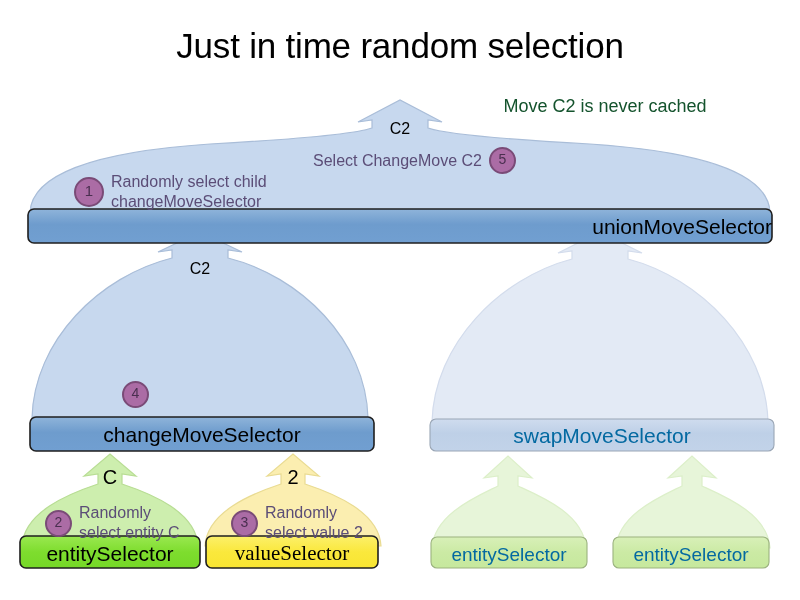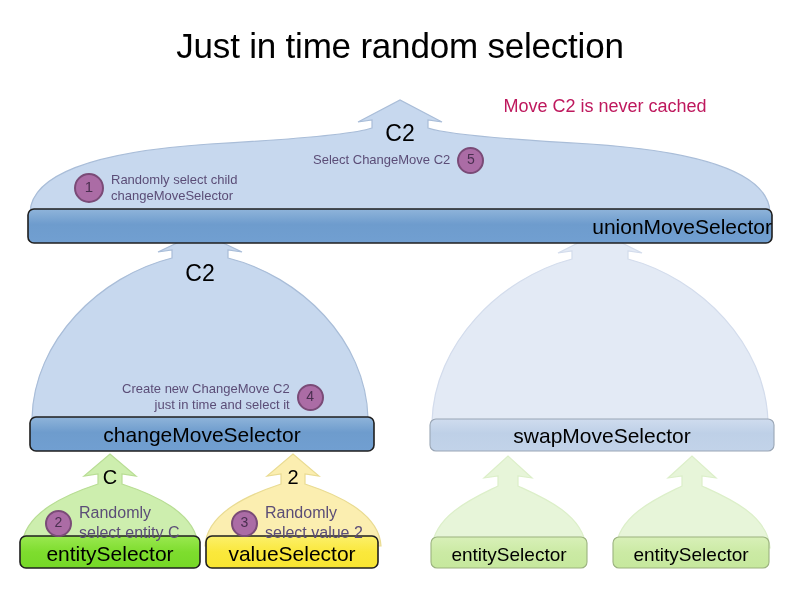--- a/index.html
+++ b/index.html
@@ -41,40 +41,40 @@
   #page-subtitle {
     left: 0; top: 70px; width: 800px;
     text-align: center;
     font-size: 14px;
     color: #1a1a1a;
   }
   #never-cached-note {
     left: 430px; top: 96px; width: 350px;
     text-align: center;
     font-size: 18px;
-    color: #be185d;
+    color: #14532d;
   }
 
   
   .move-label {
-    font-size: 23px;
+    font-size: 16px;
     color: #000000;
     text-align: center;
   }
   .move-label.small { font-size: 20px; }
 
   
   .box-label {
     position: absolute;
     text-align: center;
     color: #000000;
     font-size: 21px;
     line-height: 1;
   }
-  .box-label.faded { color: #000000; }
+  .box-label.faded { color: #0369a1; }
   .box-label.small { font-size: 19px; }
 
   
   .callout {
     position: absolute;
     display: flex;
     align-items: center;
     gap: 7px;
     color: #5a4a72;
   }
@@ -87,21 +87,21 @@
     border: 2px solid #7a4b77;
     color: #4a2f50;
     font-size: 15px;
     line-height: 24px;
     text-align: center;
   }
   .bullet.sm {
     width: 23px; height: 23px; line-height: 21px; font-size: 14px;
   }
   .callout-text {
-    font-size: 13px;
+    font-size: 16px;
     line-height: 1.25;
     color: #5b4d77;
     white-space: pre-line;
   }
   .callout-text.right { text-align: right; }
   .callout-text.tiny { font-size: 16px; }
 </style>
 </head>
 <body>
 
@@ -224,39 +224,37 @@
 
   <div class="txt move-label" style="left:350px; top:120px; width:100px;">C2</div>
   <div class="txt move-label" style="left:150px; top:260px; width:100px;">C2</div>
   <div class="txt move-label small" style="left:60px; top:466px; width:100px;">C</div>
   <div class="txt move-label small" style="left:243px; top:466px; width:100px;">2</div>
 
   <div class="box-label" style="left:28px; top:216px; width:744px;text-align:right;">unionMoveSelector</div>
   <div class="box-label" style="left:30px; top:424px; width:344px;">changeMoveSelector</div>
   <div class="box-label faded" style="left:430px; top:425px; width:344px;">swapMoveSelector</div>
   <div class="box-label" style="left:20px; top:543px; width:180px;">entitySelector</div>
-  <div class="box-label" style="left:206px; top:543px; width:172px;">valueSelector</div>
+  <div class="box-label" style="left:206px; top:543px; width:172px;font-family:Liberation Serif, serif;">valueSelector</div>
   <div class="box-label faded small" style="left:431px; top:545px; width:156px;">entitySelector</div>
   <div class="box-label faded small" style="left:613px; top:545px; width:156px;">entitySelector</div>
 
   <div class="callout" style="left:74px; top:172px;">
     <div class="bullet">1</div>
     <div class="callout-text">Randomly select child
 changeMoveSelector</div>
   </div>
 
   <div class="callout rtl" style="left:313px; top:147px;">
     <div class="bullet sm">5</div>
     <div class="callout-text right">Select ChangeMove C2</div>
   </div>
 
   <div class="callout rtl" style="left:122px; top:381px;">
     <div class="bullet sm">4</div>
-    <div class="callout-text right">Create new ChangeMove C2
-just in time and select it</div>
   </div>
 
   <div class="callout" style="left:45px; top:503px;">
     <div class="bullet sm">2</div>
     <div class="callout-text tiny">Randomly
 select entity C</div>
   </div>
 
   <div class="callout" style="left:231px; top:503px;">
     <div class="bullet sm">3</div>

